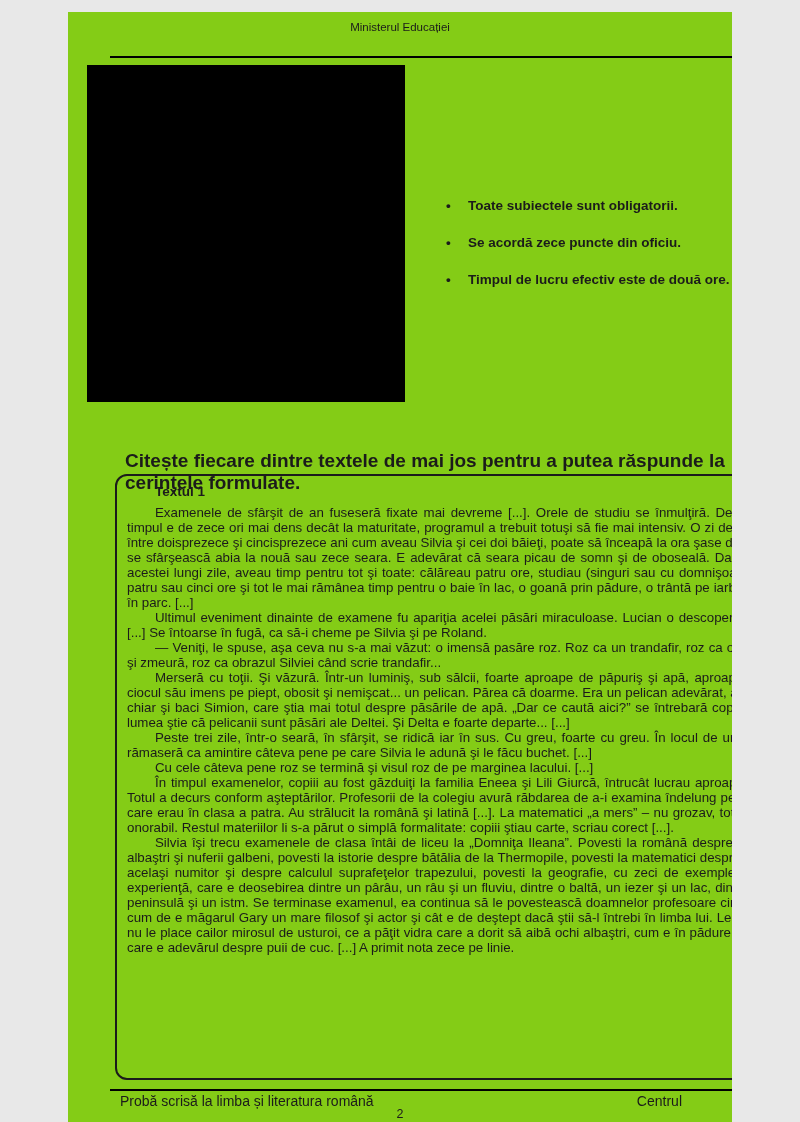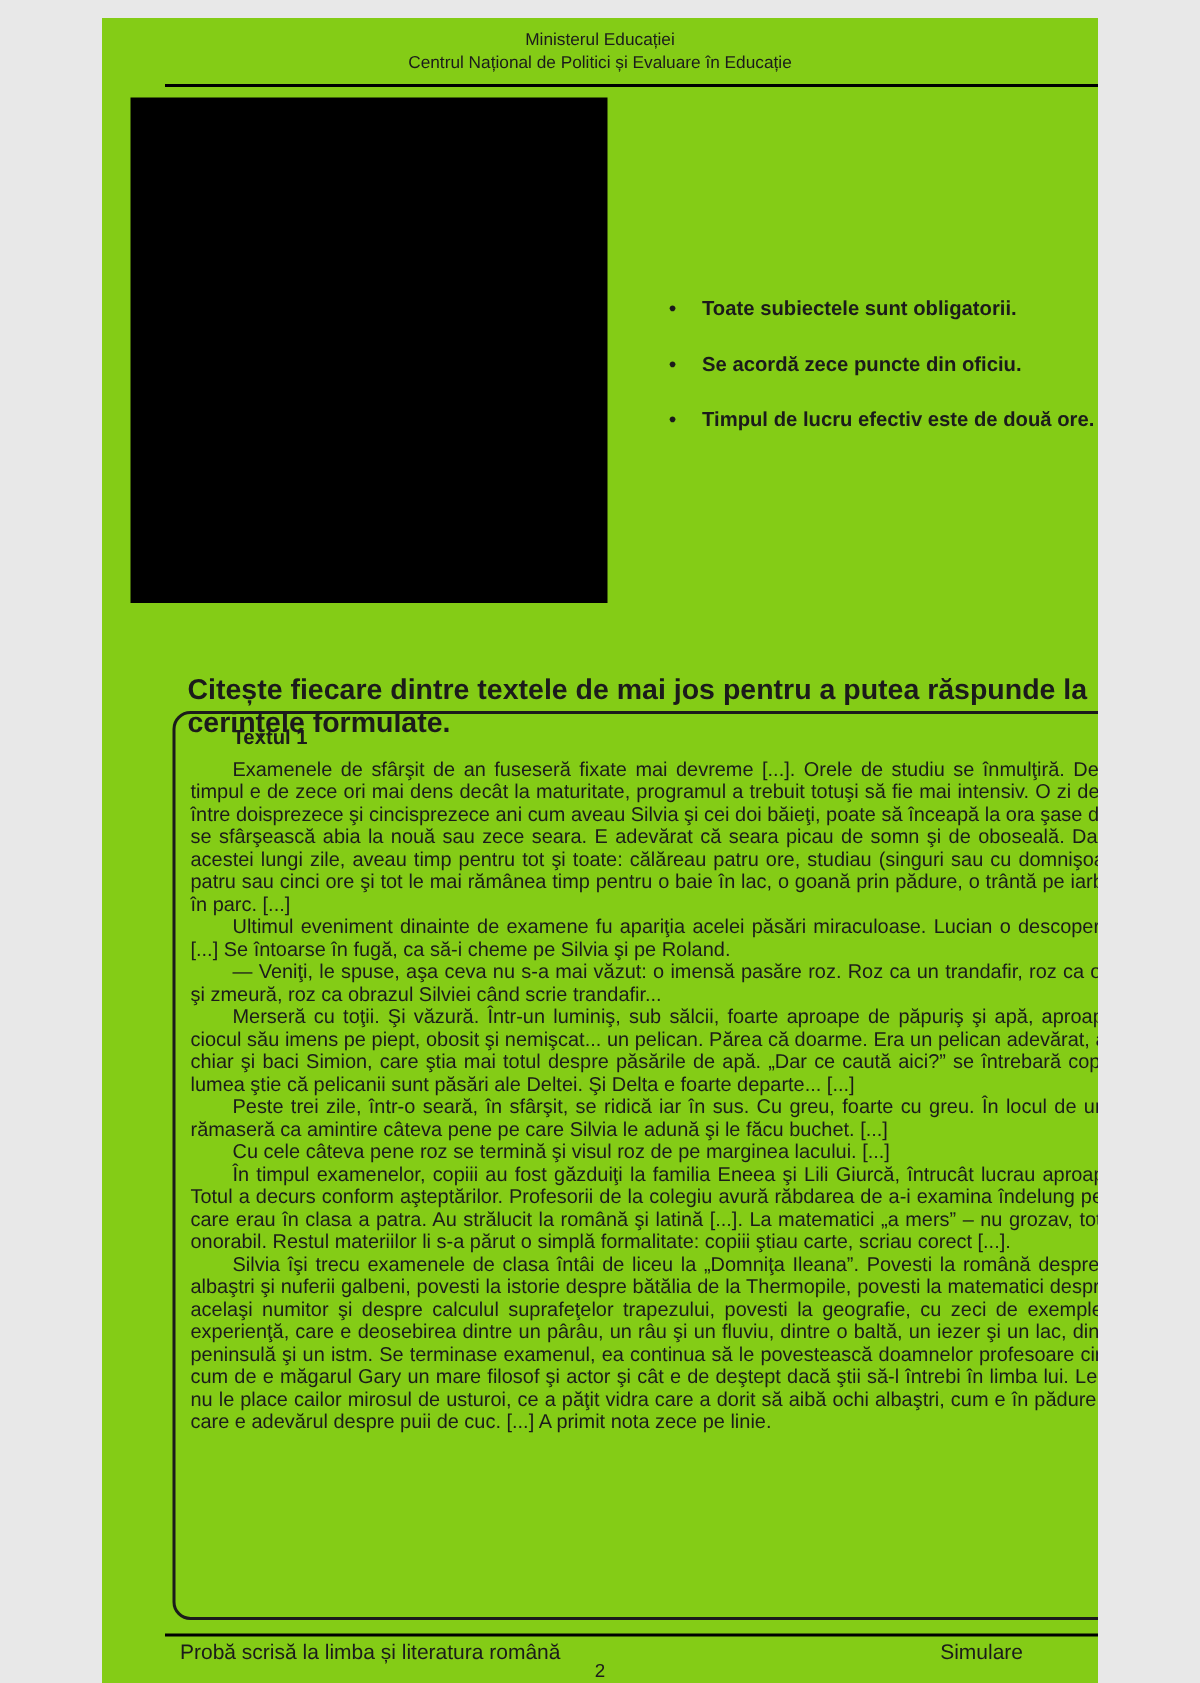--- a/index.html
+++ b/index.html
@@ -73,21 +73,20 @@
     text-align:center; font-size:12.5px;
   }
 </style>
 </head>
 <body>
 
 <div class="page">
 
   <div class="header">
     <div>Ministerul Educației</div>
-    <div>Centrul Național de Politici și Evaluare în Educație</div>
   </div>
   <div class="header-rule"></div>
 
   <div class="redaction"></div>
 
   <div class="notice">
     <div class="notice-item">
       <span class="bullet-glyph">•</span>
       <span>Toate subiectele sunt obligatorii.</span>
     </div>
@@ -112,17 +111,17 @@
     <p>Merseră cu toţii. Şi văzură. Într-un luminiş, sub sălcii, foarte aproape de păpuriş şi apă, aproape vertical, cu ciocul său imens pe piept, obosit şi nemişcat... un pelican. Părea că doarme. Era un pelican adevărat, asta o spunea chiar şi baci Simion, care ştia mai totul despre păsările de apă. „Dar ce caută aici?” se întrebară copiii. Doar toată lumea ştie că pelicanii sunt păsări ale Deltei. Şi Delta e foarte departe... [...]</p>
     <p>Peste trei zile, într-o seară, în sfârşit, se ridică iar în sus. Cu greu, foarte cu greu. În locul de unde decolase, rămaseră ca amintire câteva pene pe care Silvia le adună şi le făcu buchet. [...]</p>
     <p>Cu cele câteva pene roz se termină şi visul roz de pe marginea lacului. [...]</p>
     <p>În timpul examenelor, copiii au fost găzduiţi la familia Eneea şi Lili Giurcă, întrucât lucrau aproape de colegiu. Totul a decurs conform aşteptărilor. Profesorii de la colegiu avură răbdarea de a-i examina îndelung pe cei doi băieţi care erau în clasa a patra. Au strălucit la română şi latină [...]. La matematici „a mers” – nu grozav, totuşi, destul de onorabil. Restul materiilor li s-a părut o simplă formalitate: copiii ştiau carte, scriau corect [...].</p>
     <p>Silvia îşi trecu examenele de clasa întâi de liceu la „Domniţa Ileana”. Povesti la română despre lacul codrilor albaştri şi nuferii galbeni, povesti la istorie despre bătălia de la Thermopile, povesti la matematici despre aducerea la acelaşi numitor şi despre calculul suprafeţelor trapezului, povesti la geografie, cu zeci de exemple din vasta ei experienţă, care e deosebirea dintre un pârâu, un râu şi un fluviu, dintre o baltă, un iezer şi un lac, dintre o insulă, o peninsulă şi un istm. Se terminase examenul, ea continua să le povestească doamnelor profesoare cine este Tama, cum de e măgarul Gary un mare filosof şi actor şi cât e de deştept dacă ştii să-l întrebi în limba lui. Le explică de ce nu le place cailor mirosul de usturoi, ce a păţit vidra care a dorit să aibă ochi albaştri, cum e în pădure când plouă şi care e adevărul despre puii de cuc. [...] A primit nota zece pe linie.</p>
   </div>
 
   <div class="footer-rule"></div>
   <div class="footer-row">
     <span>Probă scrisă la limba și literatura română</span>
-    <span>Simulare</span>
+    <span>Centrul</span>
   </div>
   <div class="page-num">2</div>
 
 </div>
 
 </body></html>

